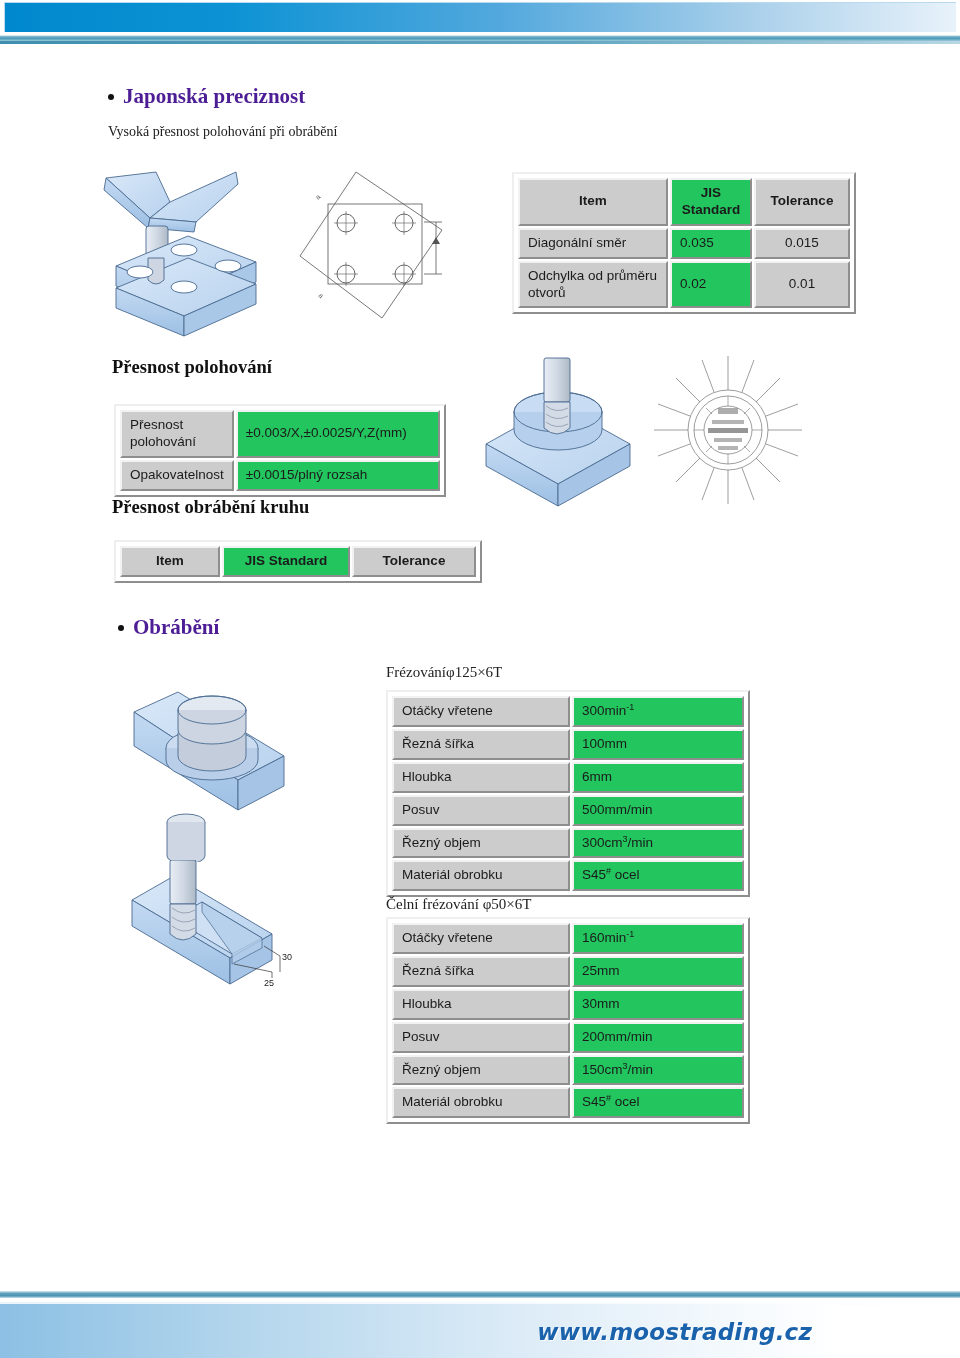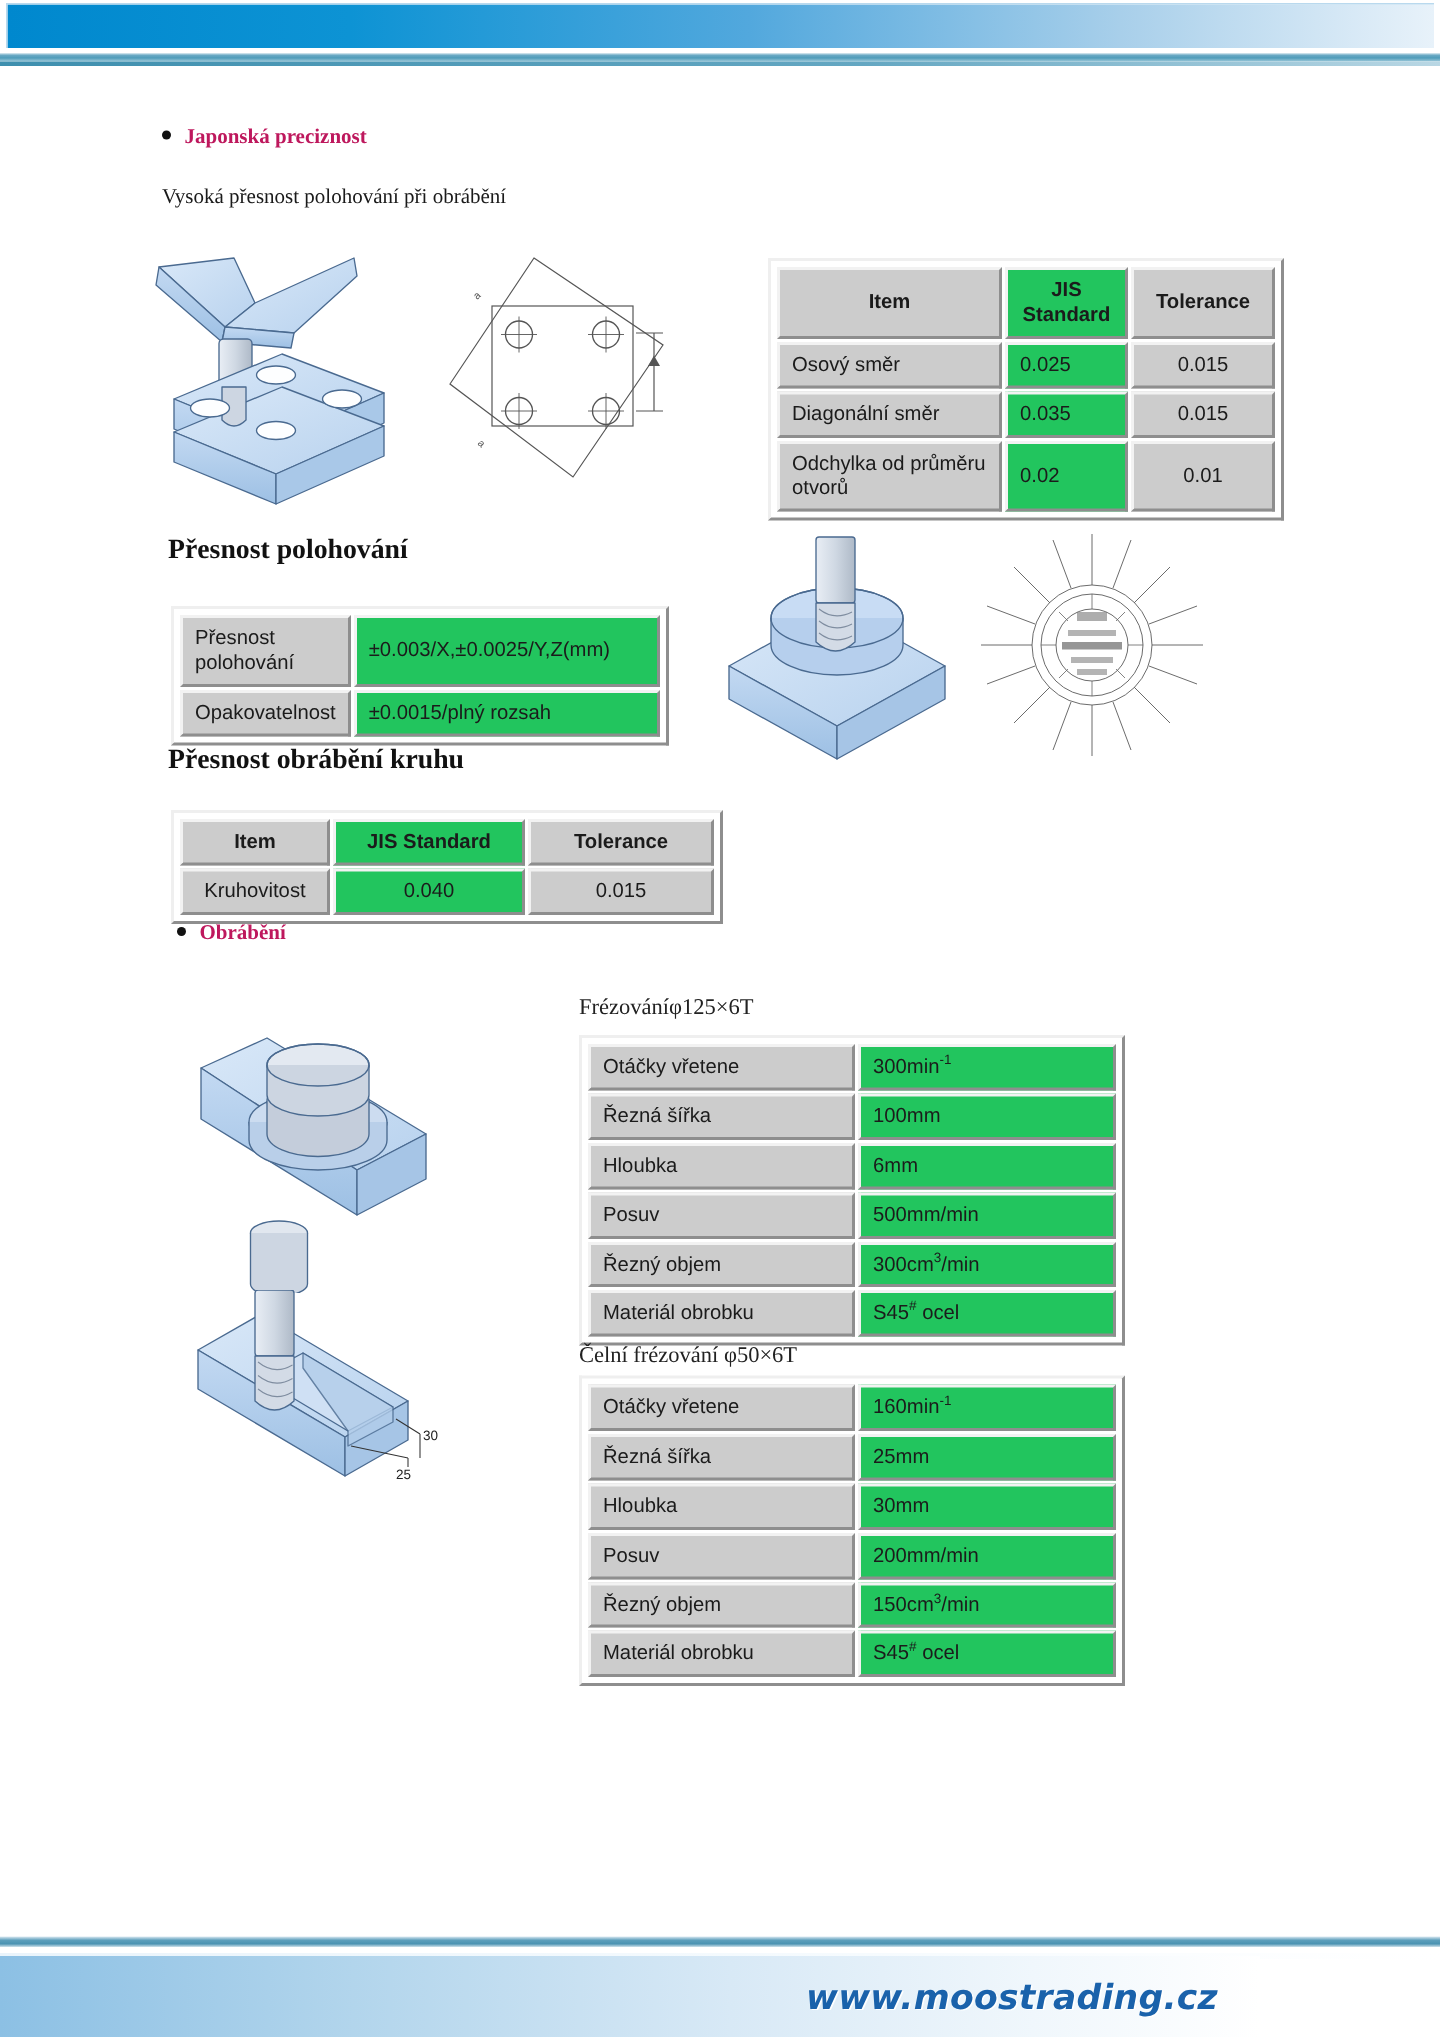--- a/index.html
+++ b/index.html
@@ -49,21 +49,21 @@
     font-style: italic; font-weight: bold;
     font-size: 23px; letter-spacing: .2px;
     color: #1a62ab;
     text-shadow: 1px 1px 0 #ffffff;
   }
 
   
   .bullet-head {
     position: absolute;
     font-family: "Liberation Serif", serif;
-    font-weight: bold; font-size: 14px; color: #be185d;
+    font-weight: bold; font-size: 21px; color: #4c1d95;
   }
   .bullet-head .dot {
     display: inline-block; width: 6px; height: 6px; border-radius: 50%;
     background: #111; vertical-align: middle; margin-right: 9px; margin-bottom: 3px;
   }
   .sub-line {
     position: absolute;
     font-family: "Liberation Serif", serif;
     font-size: 14px; color: #1a1a1a;
   }
@@ -190,25 +190,20 @@
 
 <div class="tblbox" style="left:512px; top:172px;">
   <table class="grid">
     <tbody>
         <tr>
       <td class="hdr" style="width:150px">Item</td>
       <td class="hdr white" style="width:82px">JIS<br>Standard</td>
       <td class="hdr" style="width:96px">Tolerance</td>
     </tr>
     <tr>
-      <td class="l">Osový směr</td>
-      <td class="white l">0.025</td>
-      <td class="c">0.015</td>
-    </tr>
-    <tr>
       <td class="l">Diagonální směr</td>
       <td class="white l">0.035</td>
       <td class="c">0.015</td>
     </tr>
     <tr>
       <td class="l" style="white-space:normal; width:150px">Odchylka od průměru otvorů</td>
       <td class="white l">0.02</td>
       <td class="c">0.01</td>
     </tr>
   </tbody>
@@ -276,25 +271,20 @@
 <div class="sect-head" style="left:112px; top:497px;">Přesnost obrábění kruhu</div>
 
 <div class="tblbox" style="left:114px; top:540px;">
   <table class="grid">
     <tbody>
         <tr>
       <td class="hdr" style="width:100px">Item</td>
       <td class="hdr white" style="width:128px">JIS Standard</td>
       <td class="hdr" style="width:124px">Tolerance</td>
     </tr>
-    <tr>
-      <td class="c">Kruhovitost</td>
-      <td class="white c">0.040</td>
-      <td class="c">0.015</td>
-    </tr>
   </tbody>
     </table>
 </div>
 
 <div class="bullet-head" style="left:118px; top:615px;">
   <span class="dot"></span><span>Obrábění</span>
 </div>
 
 <div class="cap" style="left:386px; top:648px;">Frézováníφ125×6T</div>
 

